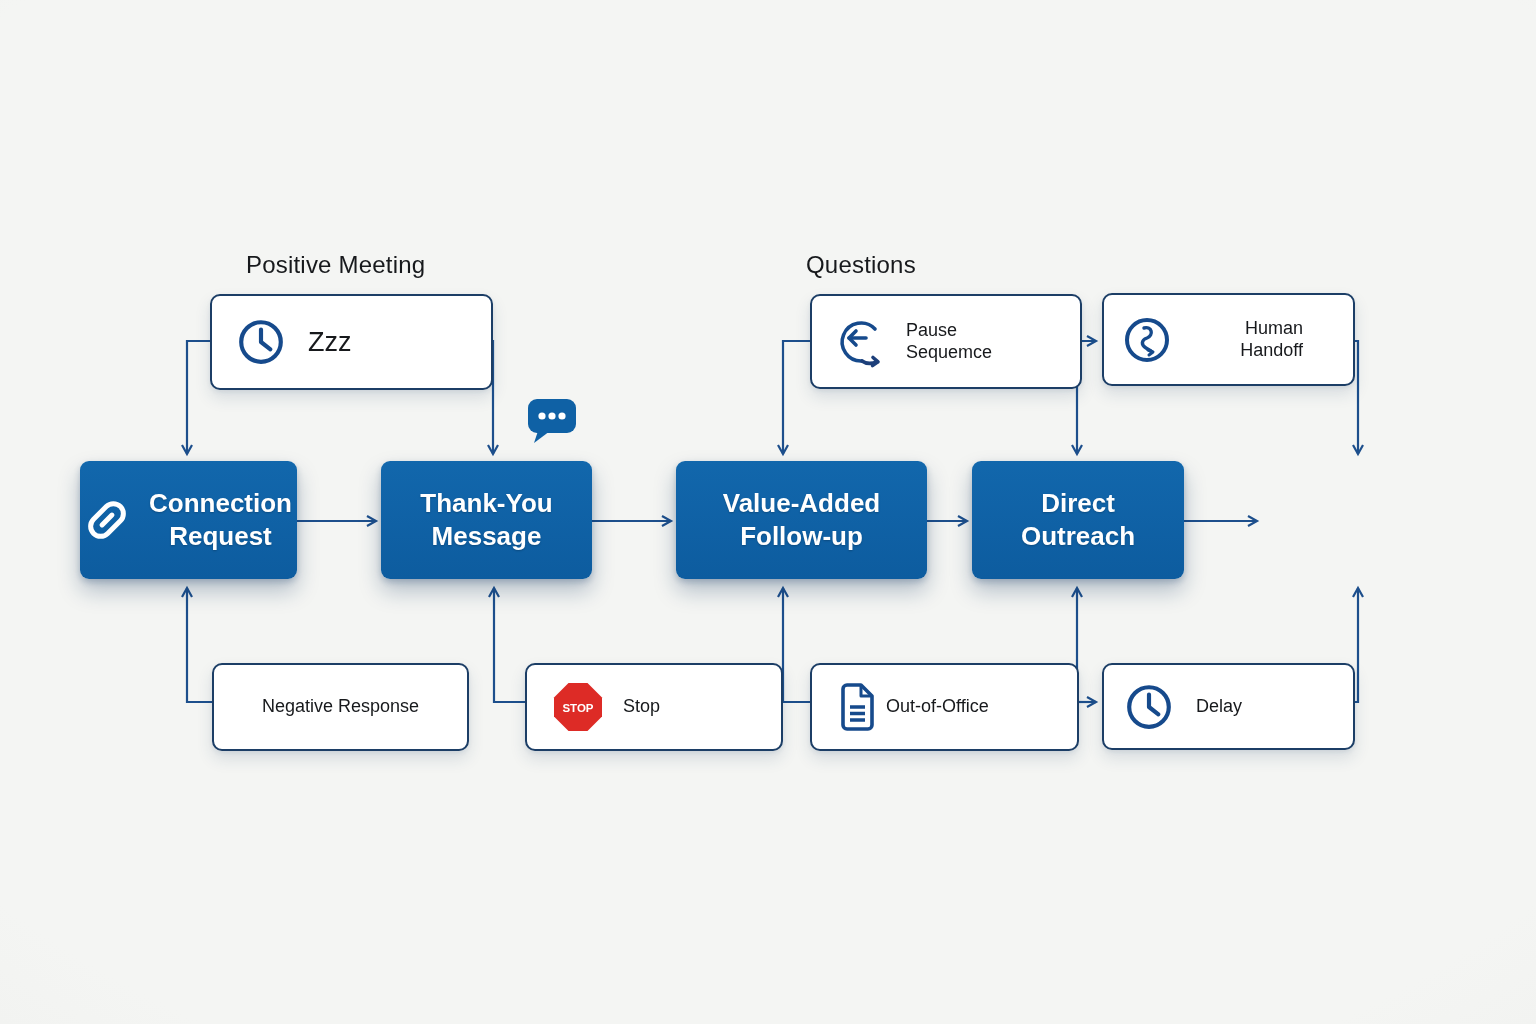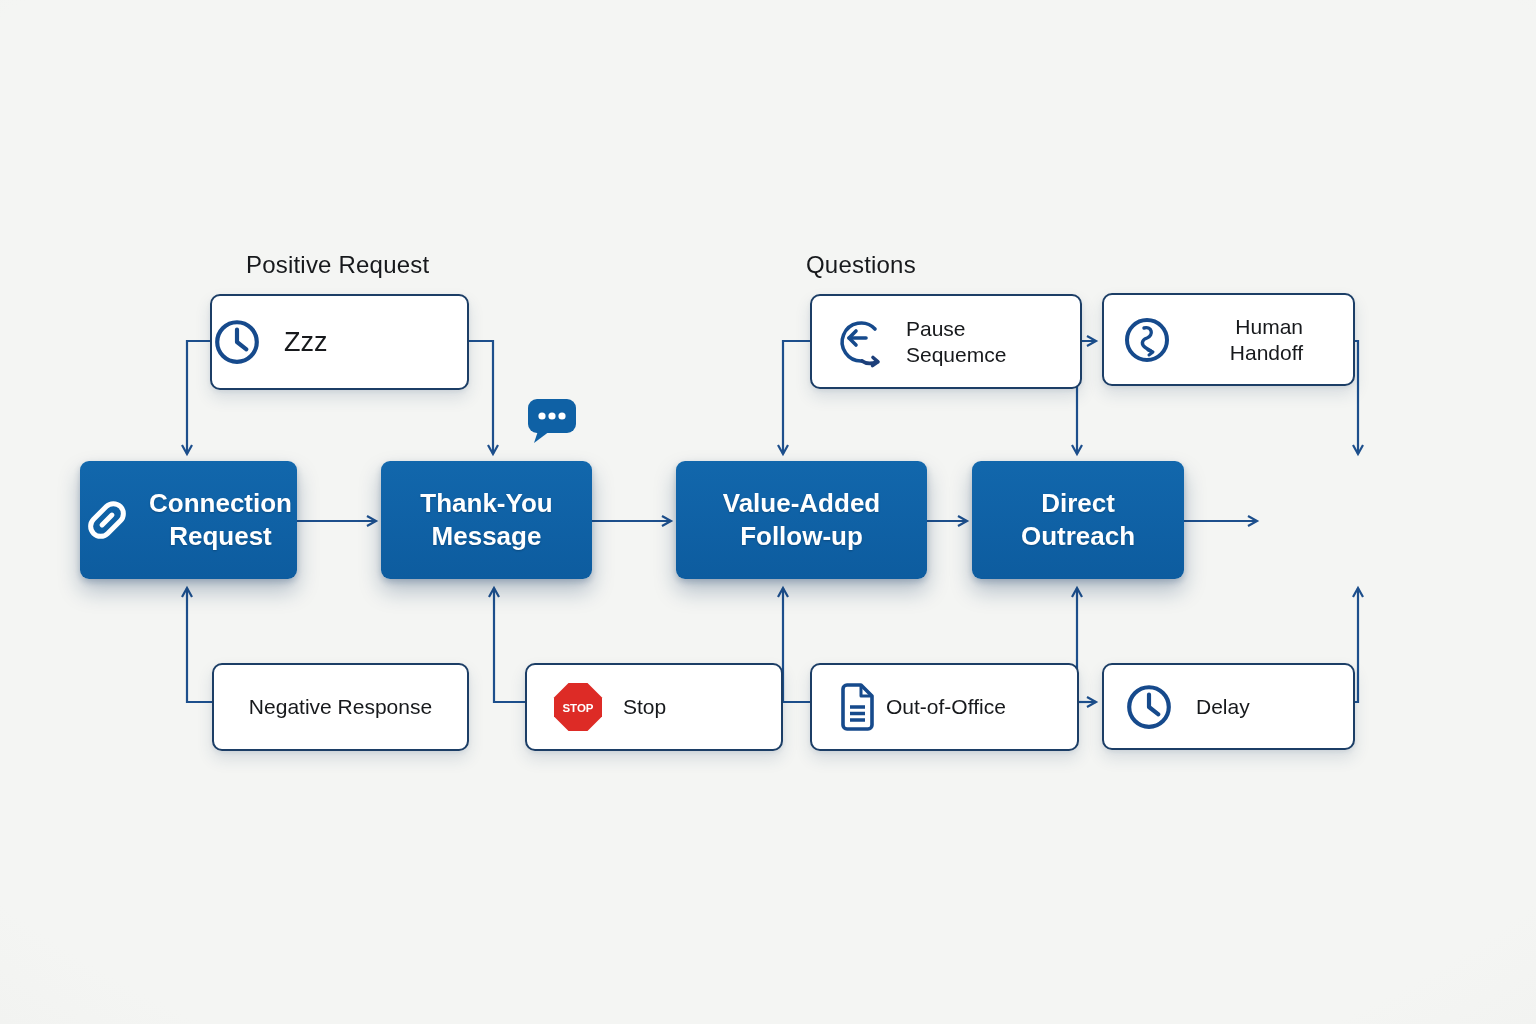--- a/index.html
+++ b/index.html
@@ -21,21 +21,21 @@
   }
   .blabel{
     font-weight:bold;font-size:26px;line-height:1.28;text-align:center;
     text-shadow:0 1px 2px rgba(0,0,0,.22);
   }
   .wnode{
     position:absolute;background:#ffffff;border:2px solid #1c3e66;border-radius:10px;
     display:flex;align-items:center;color:#17191c;
     box-shadow:0 8px 16px rgba(30,60,100,.13),0 2px 4px rgba(30,60,100,.08);
   }
-  .wlabel{font-size:21px;line-height:1.22;color:#17191c;}
+  .wlabel{font-size:18px;line-height:1.22;color:#17191c;}
   .icon{display:flex;align-items:center;justify-content:center;flex:0 0 auto;}
   .bubble{position:absolute;}
 </style>
 </head>
 <body>
 
 <div class="stage">
 
   <svg class="connectors" width="1536" height="1024" viewBox="0 0 1536 1024">
     <defs>
@@ -54,21 +54,21 @@
     <path class="edge" marker-end="url(#arrowhead)" d="M1077,341 V454"></path>
     <path class="edge" marker-end="url(#arrowhead)" d="M1333,341 H1358 V454"></path>
     <path class="edge" marker-end="url(#arrowhead)" d="M212,702 H187 V588"></path>
     <path class="edge" marker-end="url(#arrowhead)" d="M525,702 H494 V588"></path>
     <path class="edge" marker-end="url(#arrowhead)" d="M810,702 H783 V588"></path>
     <path class="edge" marker-end="url(#arrowhead)" d="M1077,702 V588"></path>
     <path class="edge" marker-end="url(#arrowhead)" d="M1077,702 H1096"></path>
     <path class="edge" marker-end="url(#arrowhead)" d="M1331,702 H1358 V588"></path>
   </svg>
 
-  <div class="seclabel" style="left:246px;top:251px;">Positive Request</div>
+  <div class="seclabel" style="left:246px;top:251px;">Positive Meeting</div>
   <div class="seclabel" style="left:806px;top:251px;">Questions</div>
 
   <div class="bubble" style="left:527px;top:398px;">
     <svg width="52" height="46" viewBox="0 0 52 46">
       <rect x="1" y="1" width="48" height="34" rx="9" fill="#0f61a5"></rect>
       <path d="M11 33 L7 45 L23 33 Z" fill="#0f61a5"></path>
       <circle cx="15" cy="18" r="3.6" fill="#ffffff"></circle>
       <circle cx="25" cy="18" r="3.6" fill="#ffffff"></circle>
       <circle cx="35" cy="18" r="3.6" fill="#ffffff"></circle>
     </svg>
@@ -92,21 +92,21 @@
 
   <div class="bnode" style="left:676px;top:461px;width:251px;">
     <span class="blabel" style="max-width:170px;">Value-Added Follow-up</span>
   </div>
 
   <div class="bnode" style="left:972px;top:461px;width:212px;">
     <span class="blabel" style="max-width:130px;">Direct Outreach</span>
   </div>
 
 
-  <div class="wnode" style="left:210px;top:294px;width:255px;height:92px;gap:22px;">
+  <div class="wnode" style="left:210px;top:294px;width:255px;height:92px;padding-left:24px;gap:22px;">
     <span class="icon">
       <svg width="50" height="50" viewBox="0 0 48 48" fill="none">
         <circle cx="24" cy="24" r="19" stroke="#164a8c" stroke-width="4"></circle>
         <path d="M24 12 V24 L33 31" stroke="#164a8c" stroke-width="4" stroke-linecap="round" stroke-linejoin="round"></path>
       </svg>
     </span>
     <span class="wlabel" style="font-size:27px;">Zzz</span>
   </div>
 
   <div class="wnode" style="left:810px;top:294px;width:248px;height:91px;padding-left:20px;gap:16px;">

